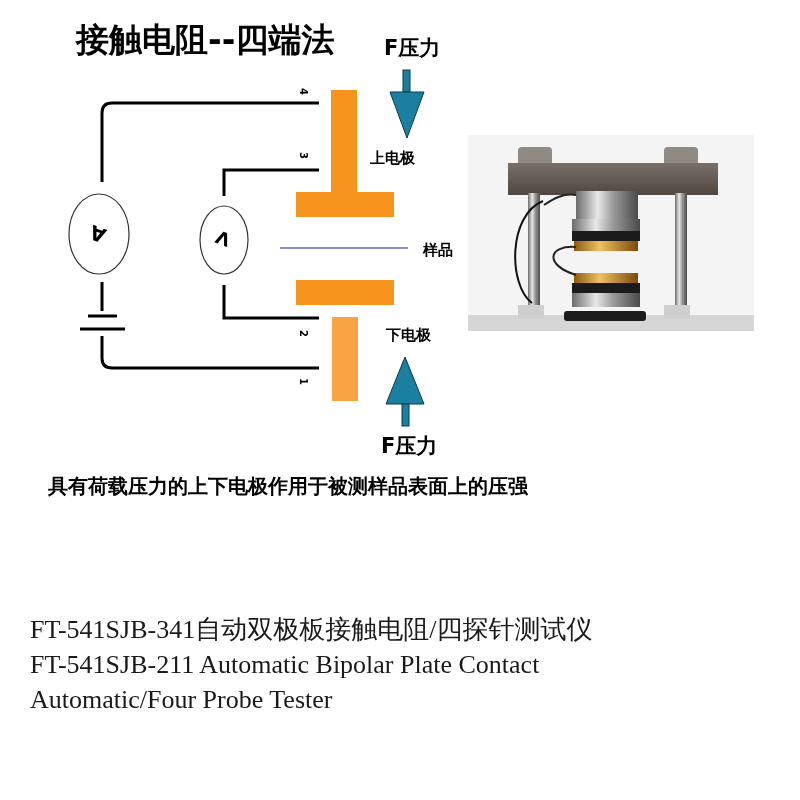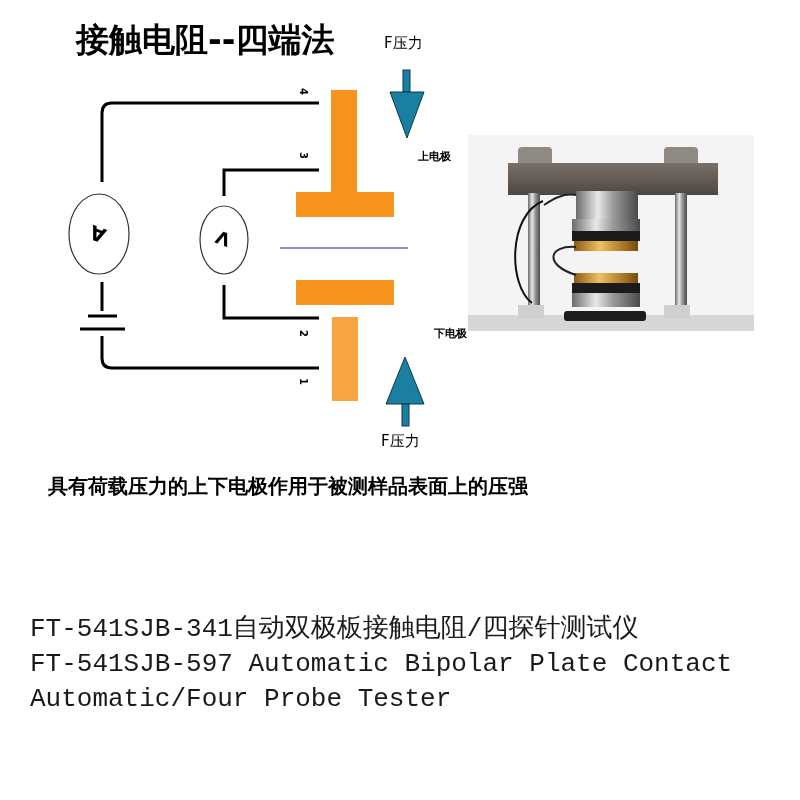--- a/index.html
+++ b/index.html
@@ -1,25 +1,25 @@
 <!DOCTYPE html>
 <html><head>
 <meta charset="utf-8">
 <style>
   html, body { margin: 0; padding: 0; background: #ffffff; }
   body { width: 800px; height: 800px; position: relative; overflow: hidden;
          font-family: "DejaVu Sans", "Liberation Sans", sans-serif; color: #000; }
   .abs { position: absolute; }
   .title { left: 76px; top: 18px; font-size: 33px; font-weight: bold; letter-spacing: 0px; }
-  .force-label { font-size: 15px; font-weight: normal; }
-  .elec-label { font-size: 11px; font-weight: bold; margin-left: 48px; }
+  .force-label { font-size: 21px; font-weight: bold; }
+  .elec-label { font-size: 15px; font-weight: bold; }
   .term-num { font-size: 10px; font-weight: bold; transform: rotate(90deg); }
   .desc { left: 48px; top: 472px; font-size: 20px; font-weight: bold; line-height: 29px; }
   .product { left: 30px; top: 612px; font-size: 26px; line-height: 35px; color: #1a1a1a;
-             font-family: Liberation Mono, monospace; font-weight: normal; }
+             font-family: Liberation Serif, serif; font-weight: normal; }
   svg.diagram { position: absolute; left: 0; top: 0; }
   .photo { left: 468px; top: 135px; width: 286px; height: 196px; }
 </style>
 </head>
 <body>
 
 <div class="abs title">接触电阻--四端法</div>
 
 <svg class="diagram" width="800" height="470" viewBox="0 0 800 470">
 
@@ -129,15 +129,15 @@
   <path d="M108 112 C80 110, 76 130, 108 140" fill="none" stroke="#222" stroke-width="2"></path>
   <path d="M108 60 C95 58, 85 64, 76 70" fill="none" stroke="#222" stroke-width="2"></path>
 </svg>
 
 <div class="abs desc">
   <div>具有荷载压力的上下电极作用于被测样品表面上的压强</div>
 </div>
 
 <div class="abs product">
   <div>FT-541SJB-341自动双极板接触电阻/四探针测试仪</div>
-  <div>FT-541SJB-597 Automatic Bipolar Plate Contact</div>
+  <div>FT-541SJB-211 Automatic Bipolar Plate Contact</div>
   <div>Automatic/Four Probe Tester</div>
 </div>
 
 </body></html>

